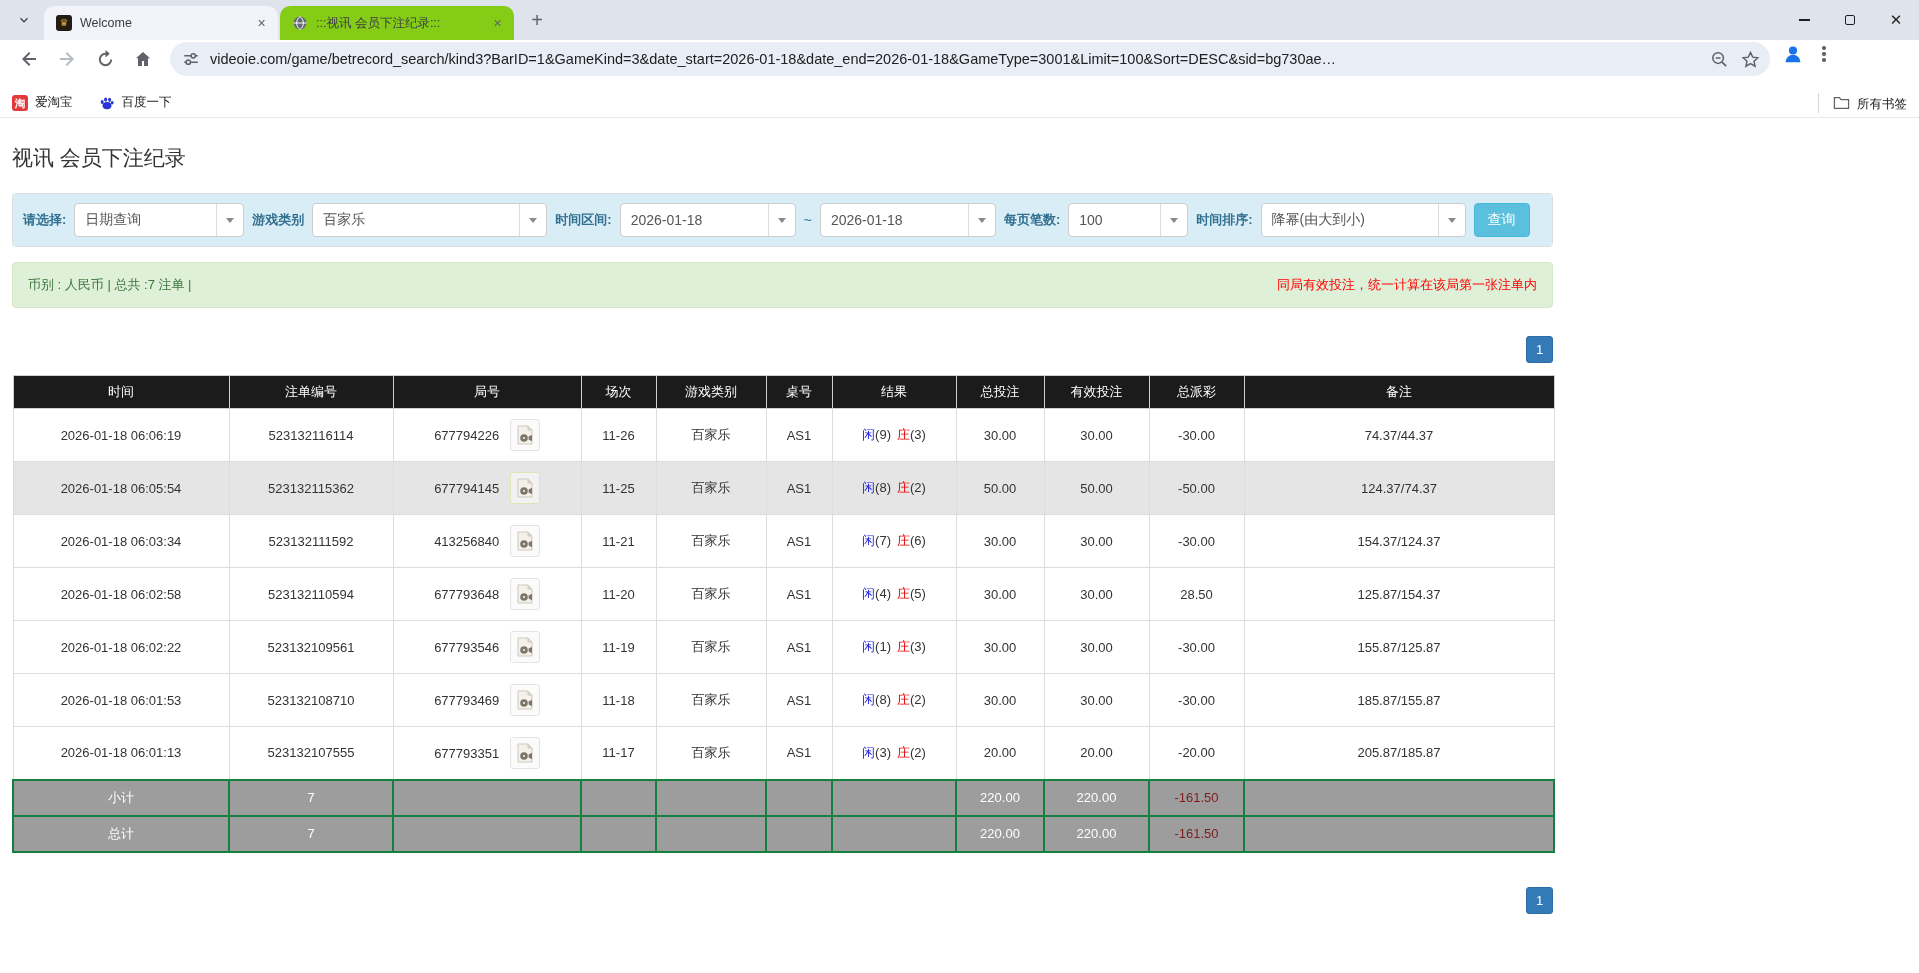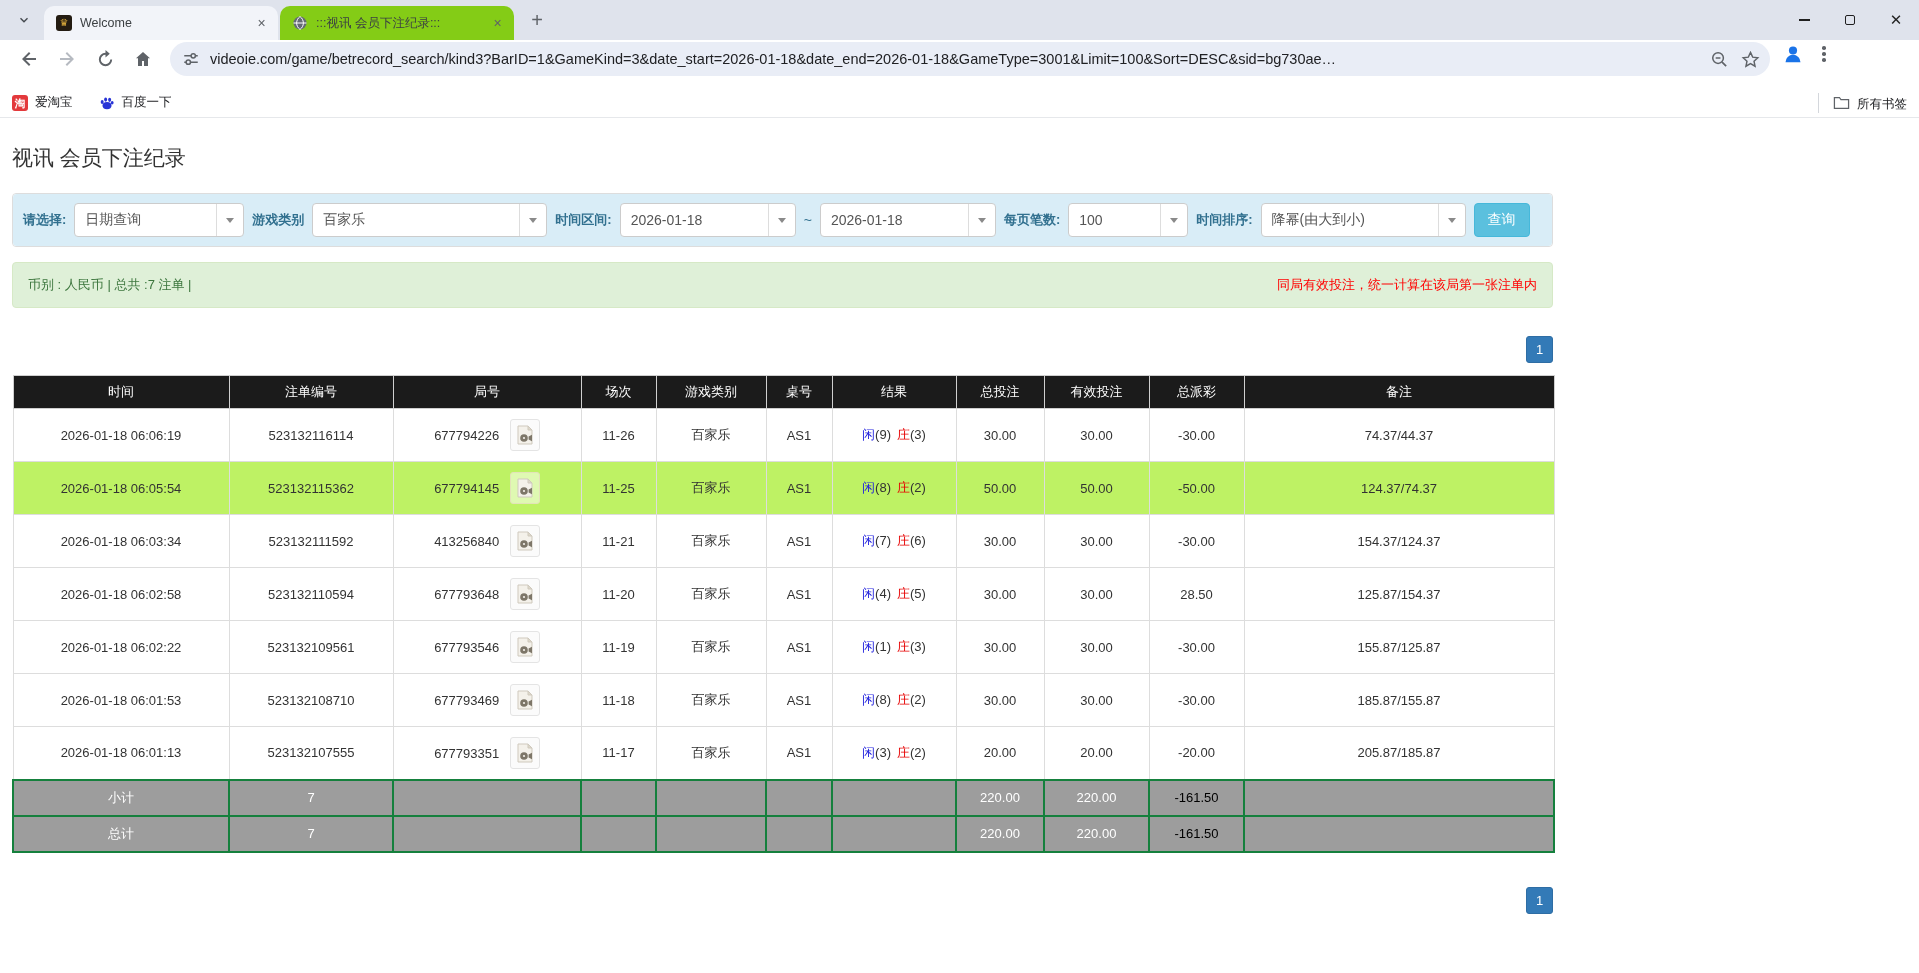--- a/index.html
+++ b/index.html
@@ -56,31 +56,31 @@
   .alert-left { color:#3c763d; }
   .alert-right { color:#ff0000; }
 
   .pager-row { width:1541px; display:flex; justify-content:flex-end; margin-top:28px; }
   .pager-row.bottom { margin-top:34px; padding-bottom:18px; }
   .page-btn { min-width:27px; height:27px; background:#337ab7; border:1px solid #2e6da4; color:#fff; border-radius:3px; display:flex; align-items:center; justify-content:center; font-size:13px; }
 
   table.bets { width:1541px; border-collapse:collapse; margin-top:12px; table-layout:fixed; font-size:13px; }
   .bets th { background:#1b1b1b; color:#fff; font-weight:normal; height:33px; border:1px solid #cfcfcf; text-align:center; }
   .bets td { height:53px; border:1px solid #ddd; text-align:center; color:#333; background:#fff; }
-  .bets tr.hl td { background:#bef264;margin-left:25px; }
+  .bets tr.hl td { background:#e5e5e5;margin-left:25px; }
   .amt-blue { color:#0066cc; }
   .neg { color:#ff0000; }
   .res-player { color:#2222dd; }
   .res-banker { color:#e60000; margin-left:6px; }
   .res-val { color:#333; }
   .round-no { vertical-align:middle; }
   .vicon { display:inline-flex; align-items:center; justify-content:center; width:30px; height:32px; background:#fbfbfb; border:1px solid #e4e4e4; border-radius:3px; margin-left:7px; vertical-align:middle; }
   .hl .vicon { background:rgba(255,255,255,0.5); border-color:#e3e3b9; }
   .bets tr.totals td { background:#9d9d9d; color:#fff; height:36px; border:2px solid #15803d; }
-  .bets tr.totals td.neg { color:#000000; }
+  .bets tr.totals td.neg { color:#7f1d1d; }
 </style>
 </head>
 <body>
 
 <div>
   <div class="tabstrip">
     <div class="tab-search-btn">
       <svg width="14" height="14" viewBox="0 0 20 20">
           <path d="M5 7.5l5 5 5-5" stroke="#45494f" stroke-width="2" fill="none"></path>
         </svg>

